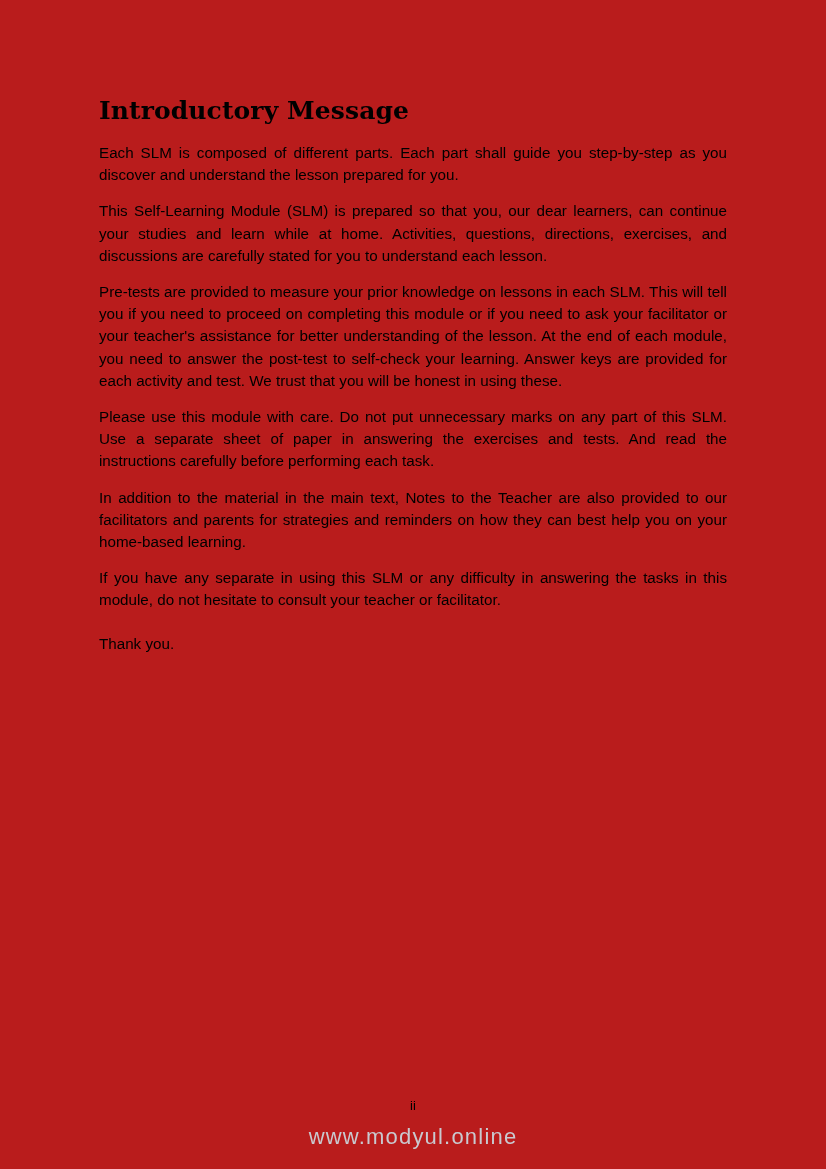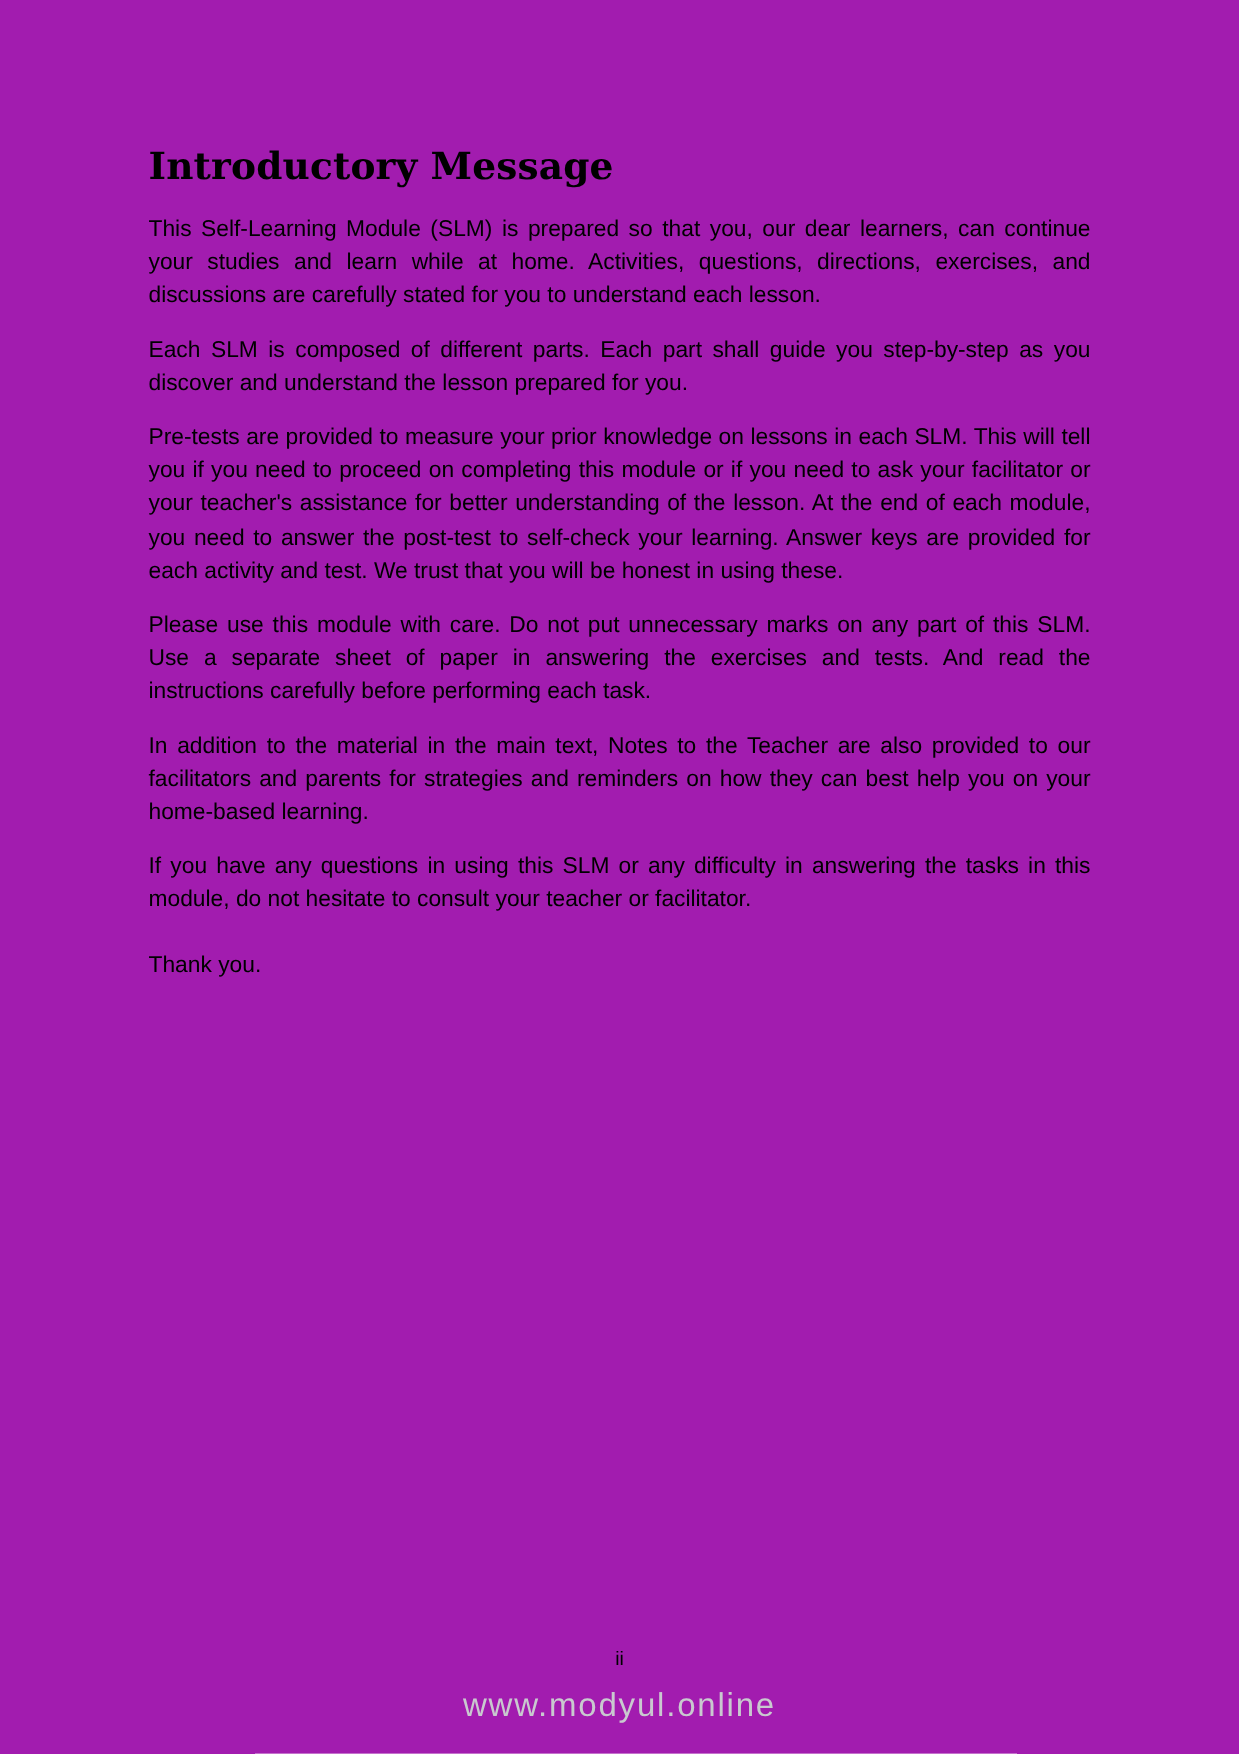--- a/index.html
+++ b/index.html
@@ -14,21 +14,21 @@
     font-family: "Liberation Sans", sans-serif;
     color: #000000;
     overflow: hidden;
   }
   .page {
     position: absolute;
     top: 0;
     left: 0;
     width: 826px;
     height: 1169px;
-    background: #a21caf;
+    background: #b91c1c;
   }
   .content {
     position: absolute;
     left: 99px;
     top: 96px;
     width: 628px;
   }
   .doc-title {
     font-family: "DejaVu Serif", serif;
     font-weight: bold;
@@ -80,31 +80,31 @@
 </style>
 </head>
 <body>
 
 <div class="page">
 
   <div class="content">
 
     <h1 class="doc-title">Introductory Message</h1>
 
+    <p class="para">Each SLM is composed of different parts.  Each part shall guide you step-by-step as you discover and understand the lesson prepared for you.</p>
+
     <p class="para">This Self-Learning Module (SLM) is prepared so that you, our dear learners, can continue your studies and learn while at home.  Activities, questions, directions, exercises, and discussions are carefully stated for you to understand each lesson.</p>
-
-    <p class="para">Each SLM is composed of different parts.  Each part shall guide you step-by-step as you discover and understand the lesson prepared for you.</p>
 
     <p class="para">Pre-tests are provided to measure your prior knowledge on lessons in each SLM. This will tell you if you need to proceed on completing this module or if you need to ask your facilitator or your teacher's assistance for better understanding of the lesson. At the end of each module, you need to answer the post-test to self-check your learning. Answer keys are provided for each activity and test. We trust that you will be honest in using these.</p>
 
     <p class="para">Please use this module with care. Do not put unnecessary marks on any part of this SLM. Use a separate sheet of paper in answering the exercises and tests.  And read the instructions carefully before performing each task.</p>
 
     <p class="para">In addition to the material in the main text, Notes to the Teacher are also provided to our facilitators and parents for strategies and reminders on how they can best help you on your home-based learning.</p>
 
-    <p class="para">If you have any questions in using this SLM or any difficulty in answering the tasks in this module, do not hesitate to consult your teacher or facilitator.</p>
+    <p class="para">If you have any separate in using this SLM or any difficulty in answering the tasks in this module, do not hesitate to consult your teacher or facilitator.</p>
 
     <p class="para nojustify">Thank you.</p>
 
   </div>
 
   <div class="page-number">ii</div>
 
   <div class="watermark">www.modyul.online</div>
 
 </div>

